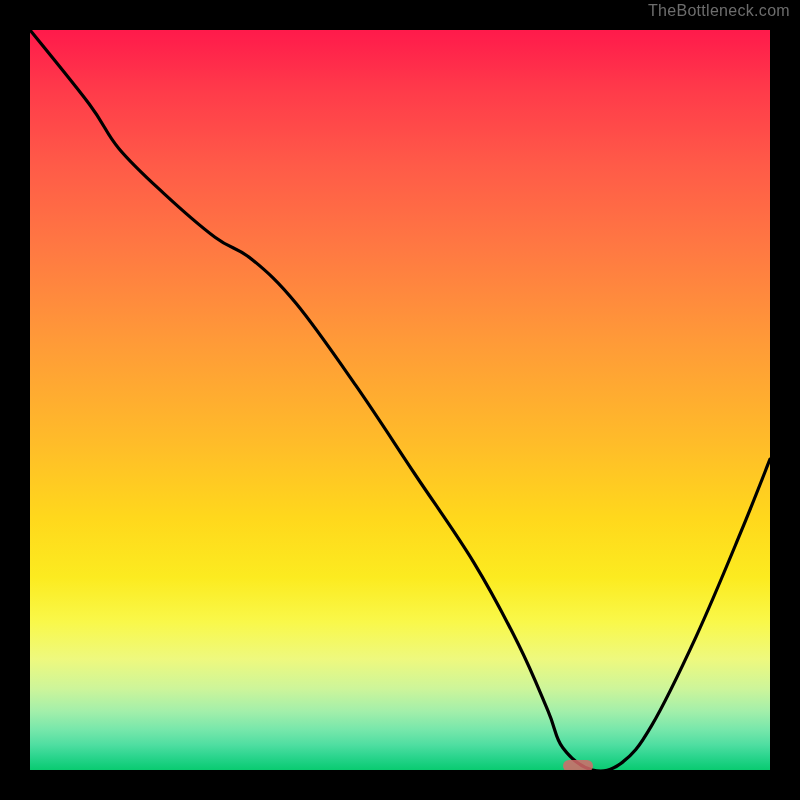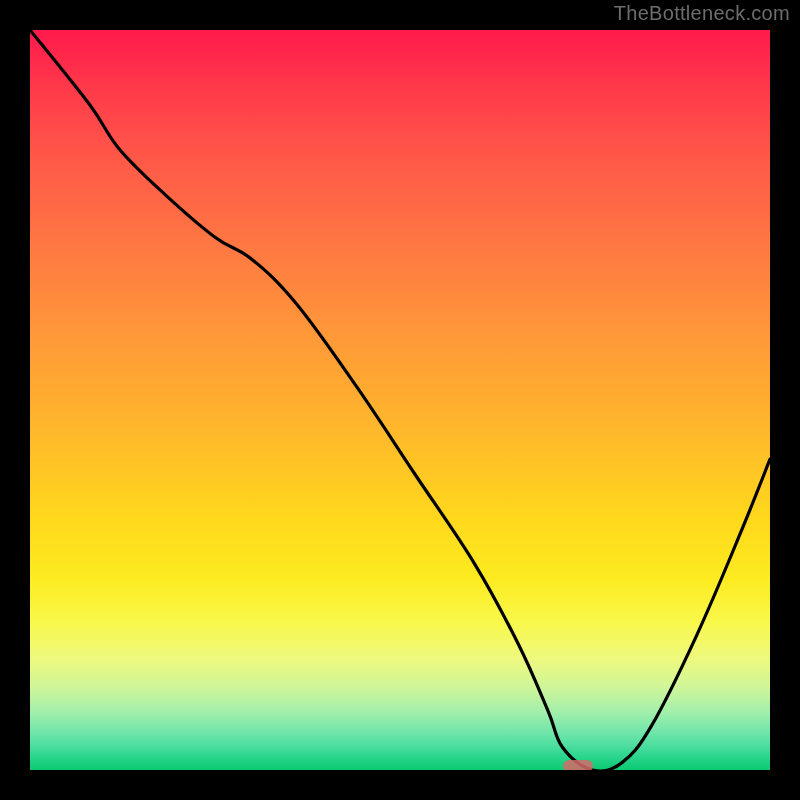--- a/index.html
+++ b/index.html
@@ -15,21 +15,21 @@
     position: absolute;
     left: 0; top: 0;
     width: 800px; height: 800px;
     background: #000;
   }
   .watermark {
     position: absolute;
     top: 2px;
     right: 10px;
     color: #6d6d6d;
-    font-size: 20px;
+    font-size: 16px;
     font-weight: 400;
     letter-spacing: 0.3px;
     z-index: 50;
   }
   .plot {
     position: absolute;
     left: 30px;
     top: 30px;
     width: 740px;
     height: 740px;

